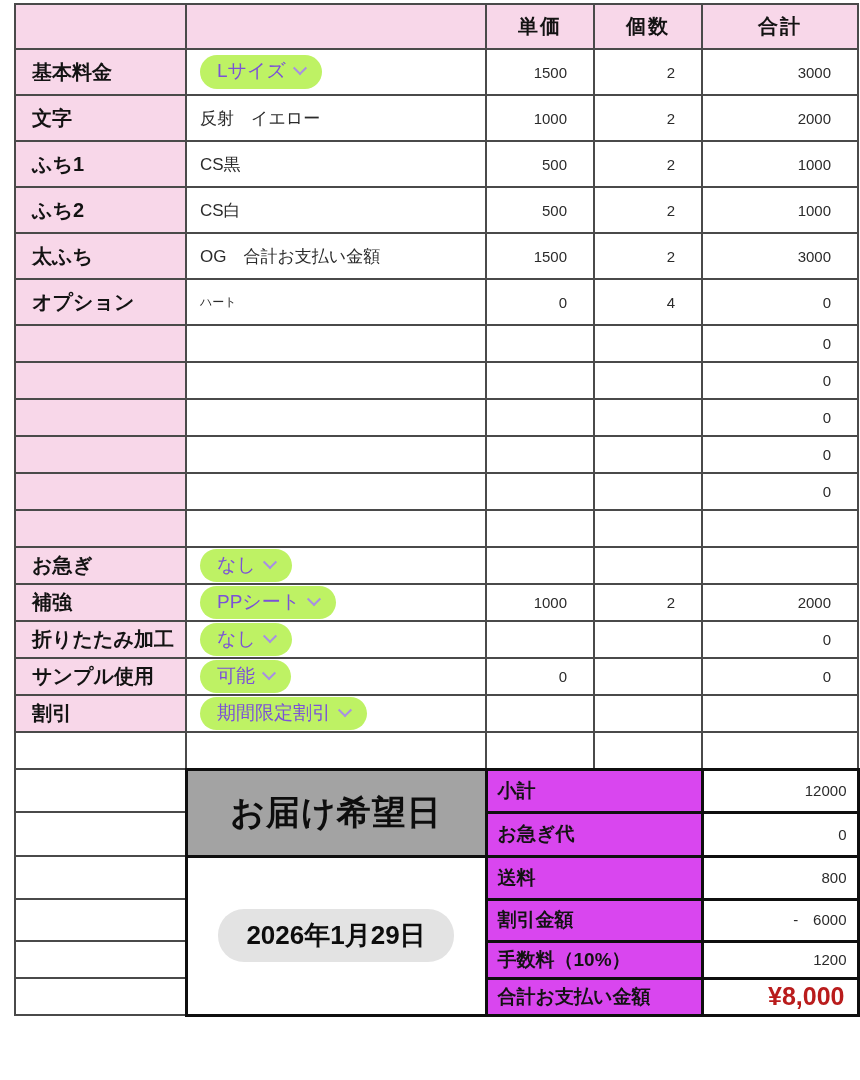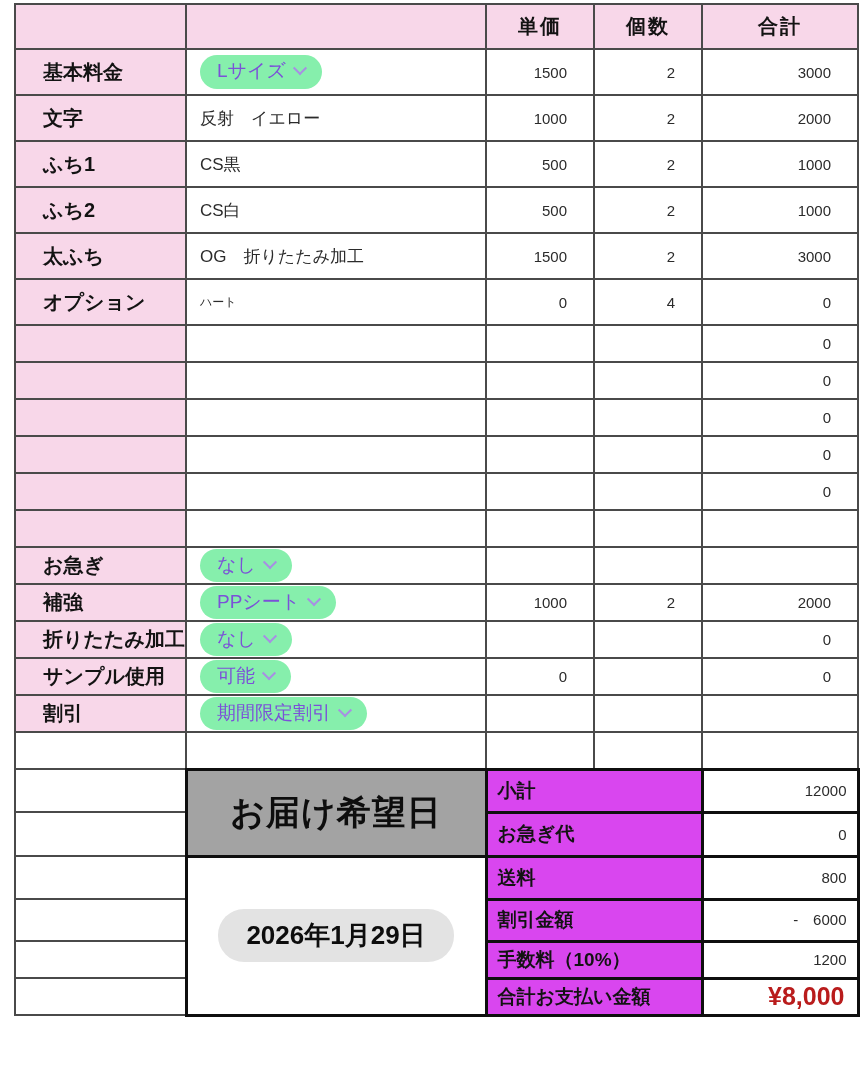--- a/index.html
+++ b/index.html
@@ -40,39 +40,39 @@
     font-weight: bold;
     font-size: 20px;
     color: #131313;
     letter-spacing: 2px;
   }
   .lbl {
     background: #F8D7E9;
     font-weight: bold;
     font-size: 20px;
     color: #131313;
-    padding-left: 27px;
+    padding-left: 16px;
   }
   .val {
     padding-left: 13px;
     font-size: 17px;
     color: #2b2b2b;
   }
   .val-small { font-size: 12px; }
   .num {
     text-align: right;
     padding-right: 26px;
     font-size: 15px;
     color: #2b2b2b;
   }
   .pill {
     display: inline-flex;
     align-items: center;
     gap: 9px;
-    background: #86efac;
+    background: #bef264;
     color: #7B51D8;
     border-radius: 19px;
     padding: 6px 17px 7px 17px;
     font-size: 19px;
     cursor: pointer;
     line-height: 1.1;
   }
   .chev {
     display: inline-block;
     width: 8px;
@@ -176,21 +176,21 @@
   <tr class="h46">
     <td class="lbl">ふち2</td>
     <td class="val">CS白</td>
     <td class="num">500</td>
     <td class="num">2</td>
     <td class="num">1000</td>
   </tr>
 
   <tr class="h46">
     <td class="lbl">太ふち</td>
-    <td class="val">OG　折りたたみ加工</td>
+    <td class="val">OG　合計お支払い金額</td>
     <td class="num">1500</td>
     <td class="num">2</td>
     <td class="num">3000</td>
   </tr>
 
   <tr class="h46">
     <td class="lbl">オプション</td>
     <td class="val val-small">ハート</td>
     <td class="num">0</td>
     <td class="num">4</td>

